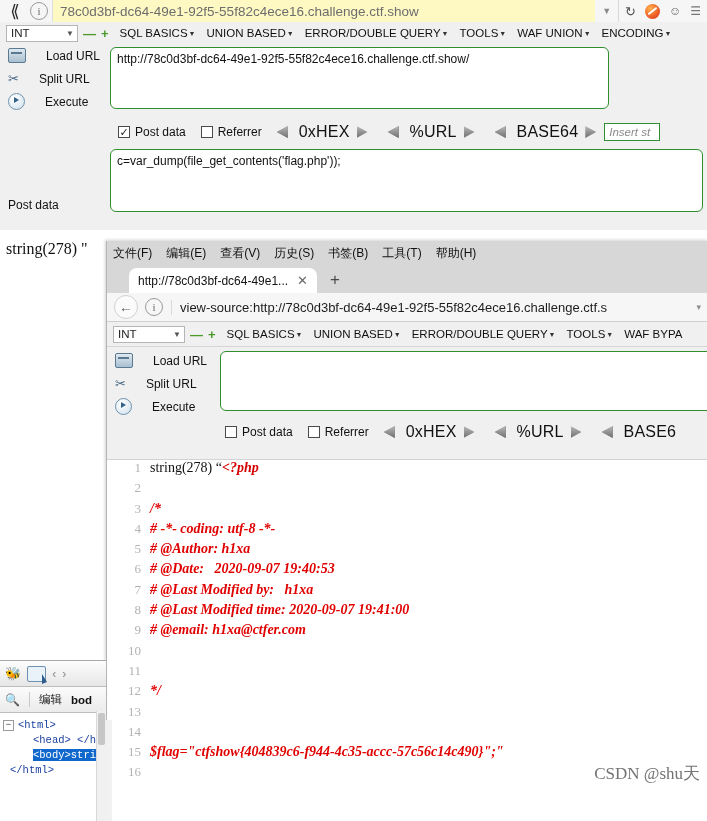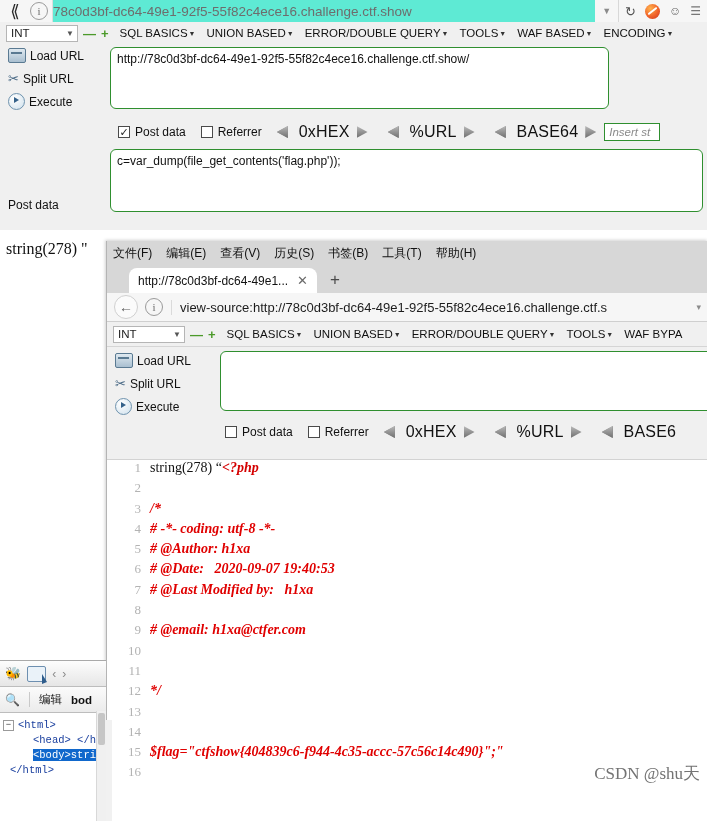--- a/index.html
+++ b/index.html
@@ -23,23 +23,23 @@
     border-radius: 50%;
   }
   .back-arrow { font-size: 17px; color:#2b2b2b; line-height:1; }
   .info-ico {
     width: 16px; height: 16px; border:1.3px solid #9a9a9a; border-radius:50%;
     color:#6b6b6b; font-size:11px; display:flex; align-items:center;
     justify-content:center; font-family:"Liberation Serif", serif; margin-left:2px;
   }
   .outer-url-field {
     flex:1; height:22px; display:flex; align-items:center;
-    color:#6d6d6d; font-size:13.5px; white-space:nowrap;
+    padding-left:7px; color:#6d6d6d; font-size:13.5px; white-space:nowrap;
     overflow:hidden;
-    background:#5eead4;
+    background:#fef9c3;
     border-left:1px solid #dedede;
     margin-left:4px;
   }
   .url-caret { color:#8b8b8b; font-size:9px; padding:0 7px; }
   .outer-right {
     display:flex; align-items:center; gap:9px; padding:0 6px;
     border-left:1px solid #d8d8d8; height:22px; background:#f6f6f6;
   }
   .ico-refresh { font-size:13px; color:#555; }
   .ico-shield {
@@ -80,21 +80,21 @@
   .hb-body-outer{
     position:absolute; left:0; top:44px; width:707px; height:186px;
     background:#f0f0f0;
   }
   .hb-sidecol {
     position:absolute; left:0; top:0; width:108px;
   }
   .hb-action {
     display:flex; align-items:center; height:23px; padding-left:8px;
   }
-  .hb-action .lbl { font-size:12px; color:#111; margin-left:4px; }
+  .hb-action .lbl { font-size:12px; color:#111; margin-left:20px; }
   .ico-load {
     width:16px;height:13px;border:1.4px solid #5a7a92;border-radius:2px;
     background:linear-gradient(#dfe9f0,#a9bfd0); position:relative;
   }
   .ico-load:after{content:"";position:absolute;left:2px;top:3px;width:11px;height:2px;background:#5a7a92;}
   .ico-split { font-size:13px; color:#4a6a86; }
   .ico-exec {
     width:15px;height:15px;border-radius:50%;
     border:1.4px solid #6f93ae; background:radial-gradient(circle at 35% 30%,#fff,#cfe0ec);
     position:relative;
@@ -292,21 +292,21 @@
       <span>INT</span>
       <span class="chev">▼</span>
     </div>
     <span class="hb-minus">—</span>
     <span class="hb-plus">+</span>
 
     <span class="hb-menu"><span>SQL BASICS</span><span class="tri">▼</span></span>
     <span class="hb-menu"><span>UNION BASED</span><span class="tri">▼</span></span>
     <span class="hb-menu"><span>ERROR/DOUBLE QUERY</span><span class="tri">▼</span></span>
     <span class="hb-menu"><span>TOOLS</span><span class="tri">▼</span></span>
-    <span class="hb-menu"><span>WAF BASED</span><span class="tri">▼</span></span>
+    <span class="hb-menu"><span>WAF UNION</span><span class="tri">▼</span></span>
     <span class="hb-menu"><span>ENCODING</span><span class="tri">▼</span></span>
   </div>
 
   <div class="hb-body-outer">
 
     <div class="hb-sidecol">
       <div class="hb-action">
         <span class="ico-load"></span>
         <span class="lbl">Load URL</span>
       </div>
@@ -493,20 +493,21 @@
       <div class="src-line">
         <span class="ln">6</span>
         <span class="code red"># @Date:   2020-09-07 19:40:53</span>
       </div>
       <div class="src-line">
         <span class="ln">7</span>
         <span class="code red"># @Last Modified by:   h1xa</span>
       </div>
       <div class="src-line">
         <span class="ln">8</span>
+        <span class="code red"># @Last Modified time: 2020-09-07 19:41:00</span>
       </div>
       <div class="src-line">
         <span class="ln">9</span>
         <span class="code red"># @email: h1xa@ctfer.com</span>
       </div>
       <div class="src-line">
         <span class="ln">10</span>
       </div>
       <div class="src-line">
         <span class="ln">11</span>

